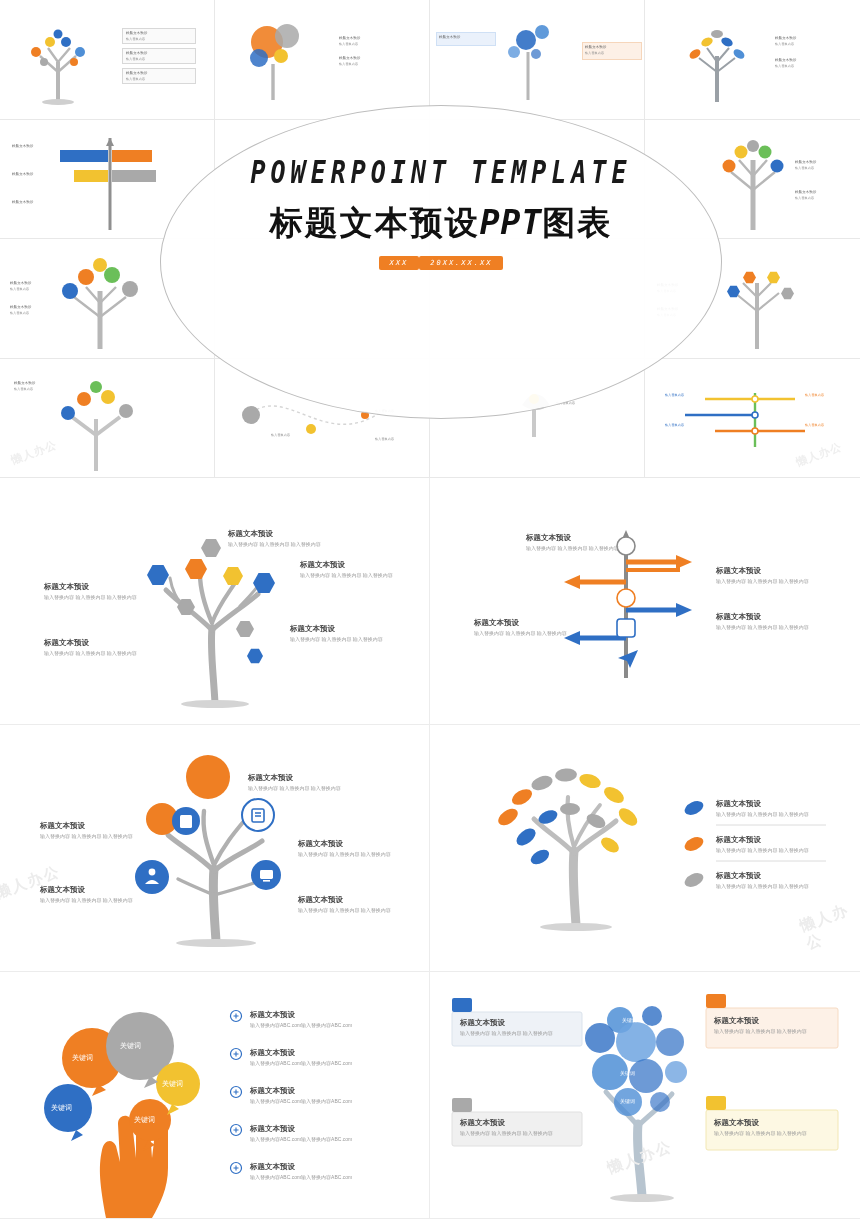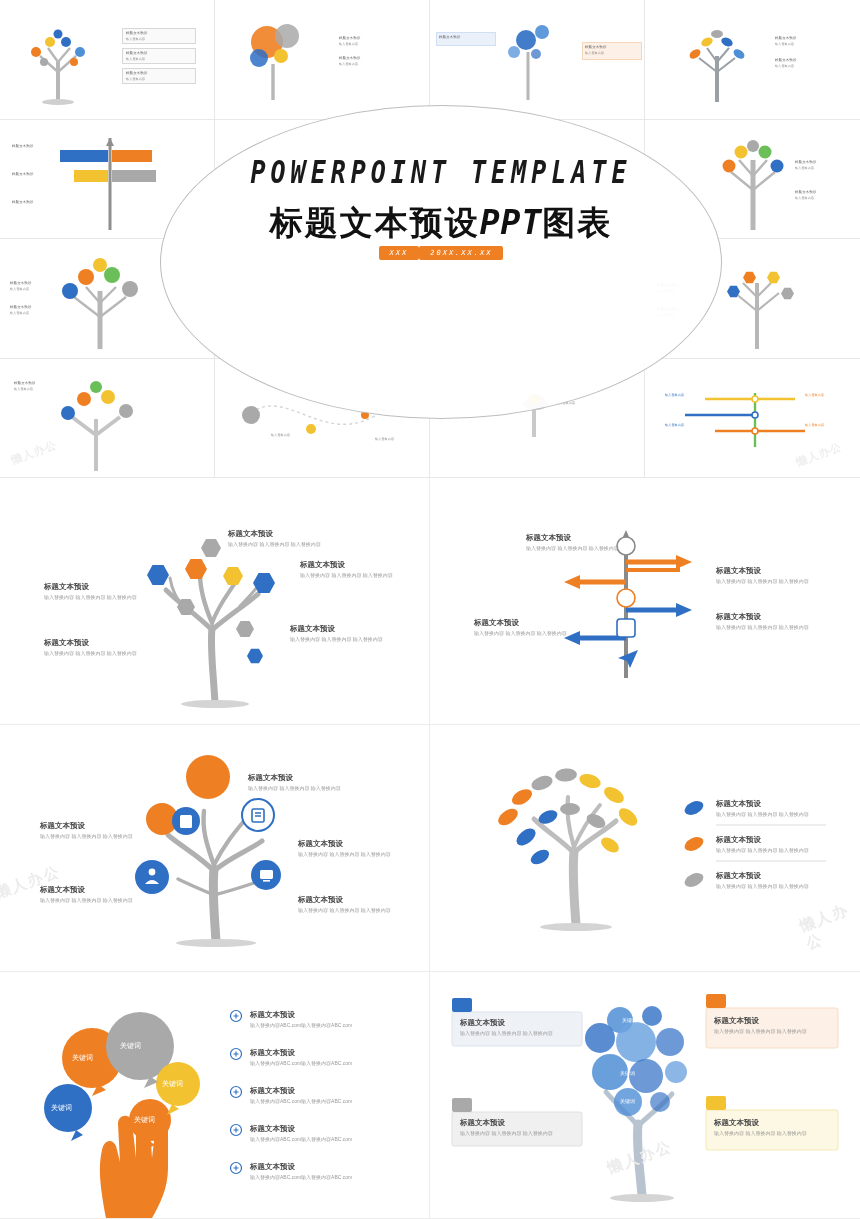--- a/index.html
+++ b/index.html
@@ -19,21 +19,21 @@
   
   .oval{position:absolute;left:160px;top:105px;width:560px;height:312px;border:1.5px solid #bdbdbd;
         border-radius:50%;background:rgba(255,255,255,0.93);z-index:40;}
   .oval-in{position:absolute;inset:0;display:flex;flex-direction:column;align-items:center;justify-content:flex-start;padding-top:52px;box-sizing:border-box;}
   .pp-title{font-family:"DejaVu Sans Mono",monospace;font-size:25px;letter-spacing:5px;color:#1a1a1a;
             font-style:italic;font-weight:bold;transform:scaleY(1.25);white-space:nowrap;}
   .cn-title{font-size:33px;font-weight:bold;color:#111;letter-spacing:2px;margin-top:14px;white-space:nowrap;}
   .cn-title .en{font-family:"DejaVu Sans Mono",monospace;font-style:italic;letter-spacing:1px;}
   .sub{font-family:"DejaVu Sans Mono",monospace;font-size:7.5px;letter-spacing:2.4px;color:#3a3a3a;
        text-align:center;line-height:13px;margin-top:16px;font-style:italic;}
-  .pills{display:flex;}
+  .pills{display:flex;margin-top:10px;}
   .pill{background:#ef7f23;color:#fff;font-family:"DejaVu Sans Mono",monospace;font-size:7px;
         letter-spacing:2px;padding:3px 11px;border-radius:2px;font-style:italic;}
 
   
   .slides{position:absolute;left:0;top:478px;width:860px;height:741px;display:grid;
           grid-template-columns:repeat(2,430px);grid-template-rows:repeat(3,247px);}
   .slide{position:relative;border-right:1px solid #ececec;border-bottom:1px solid #ececec;overflow:hidden;background:#fff;}
   .slide:nth-child(2n){border-right:none;}
   .stitle{position:absolute;font-size:7.5px;font-weight:bold;color:#4a4a4a;white-space:nowrap;}
   .sbody{position:absolute;font-size:5px;color:#9a9a9a;line-height:8px;width:105px;}

